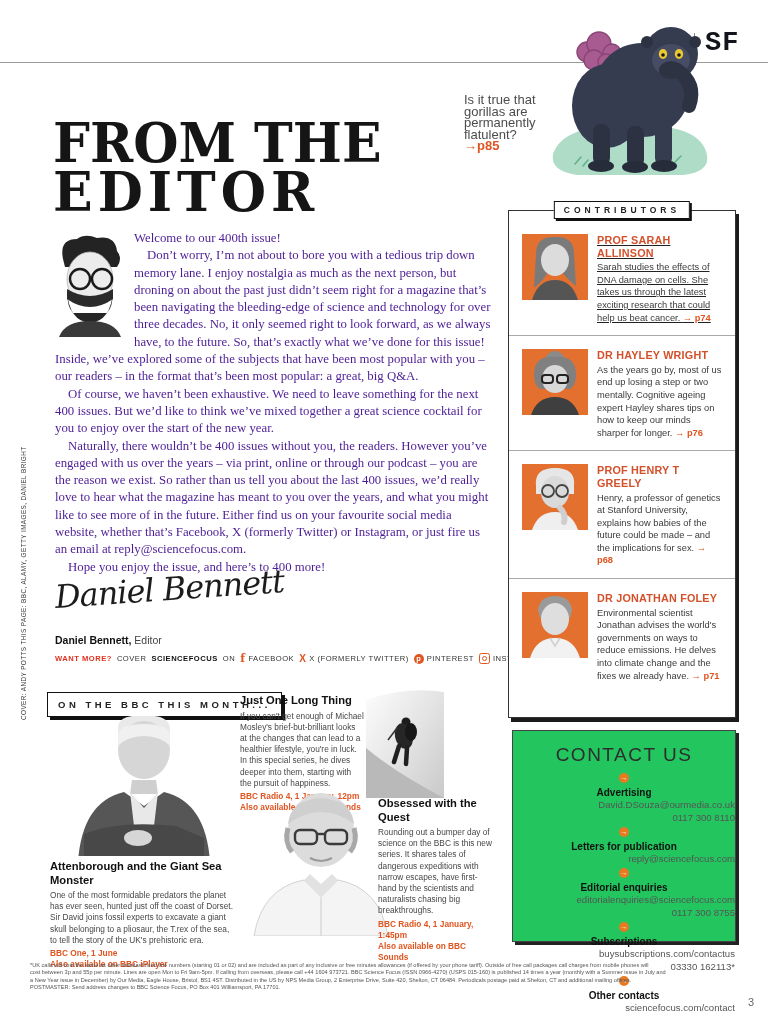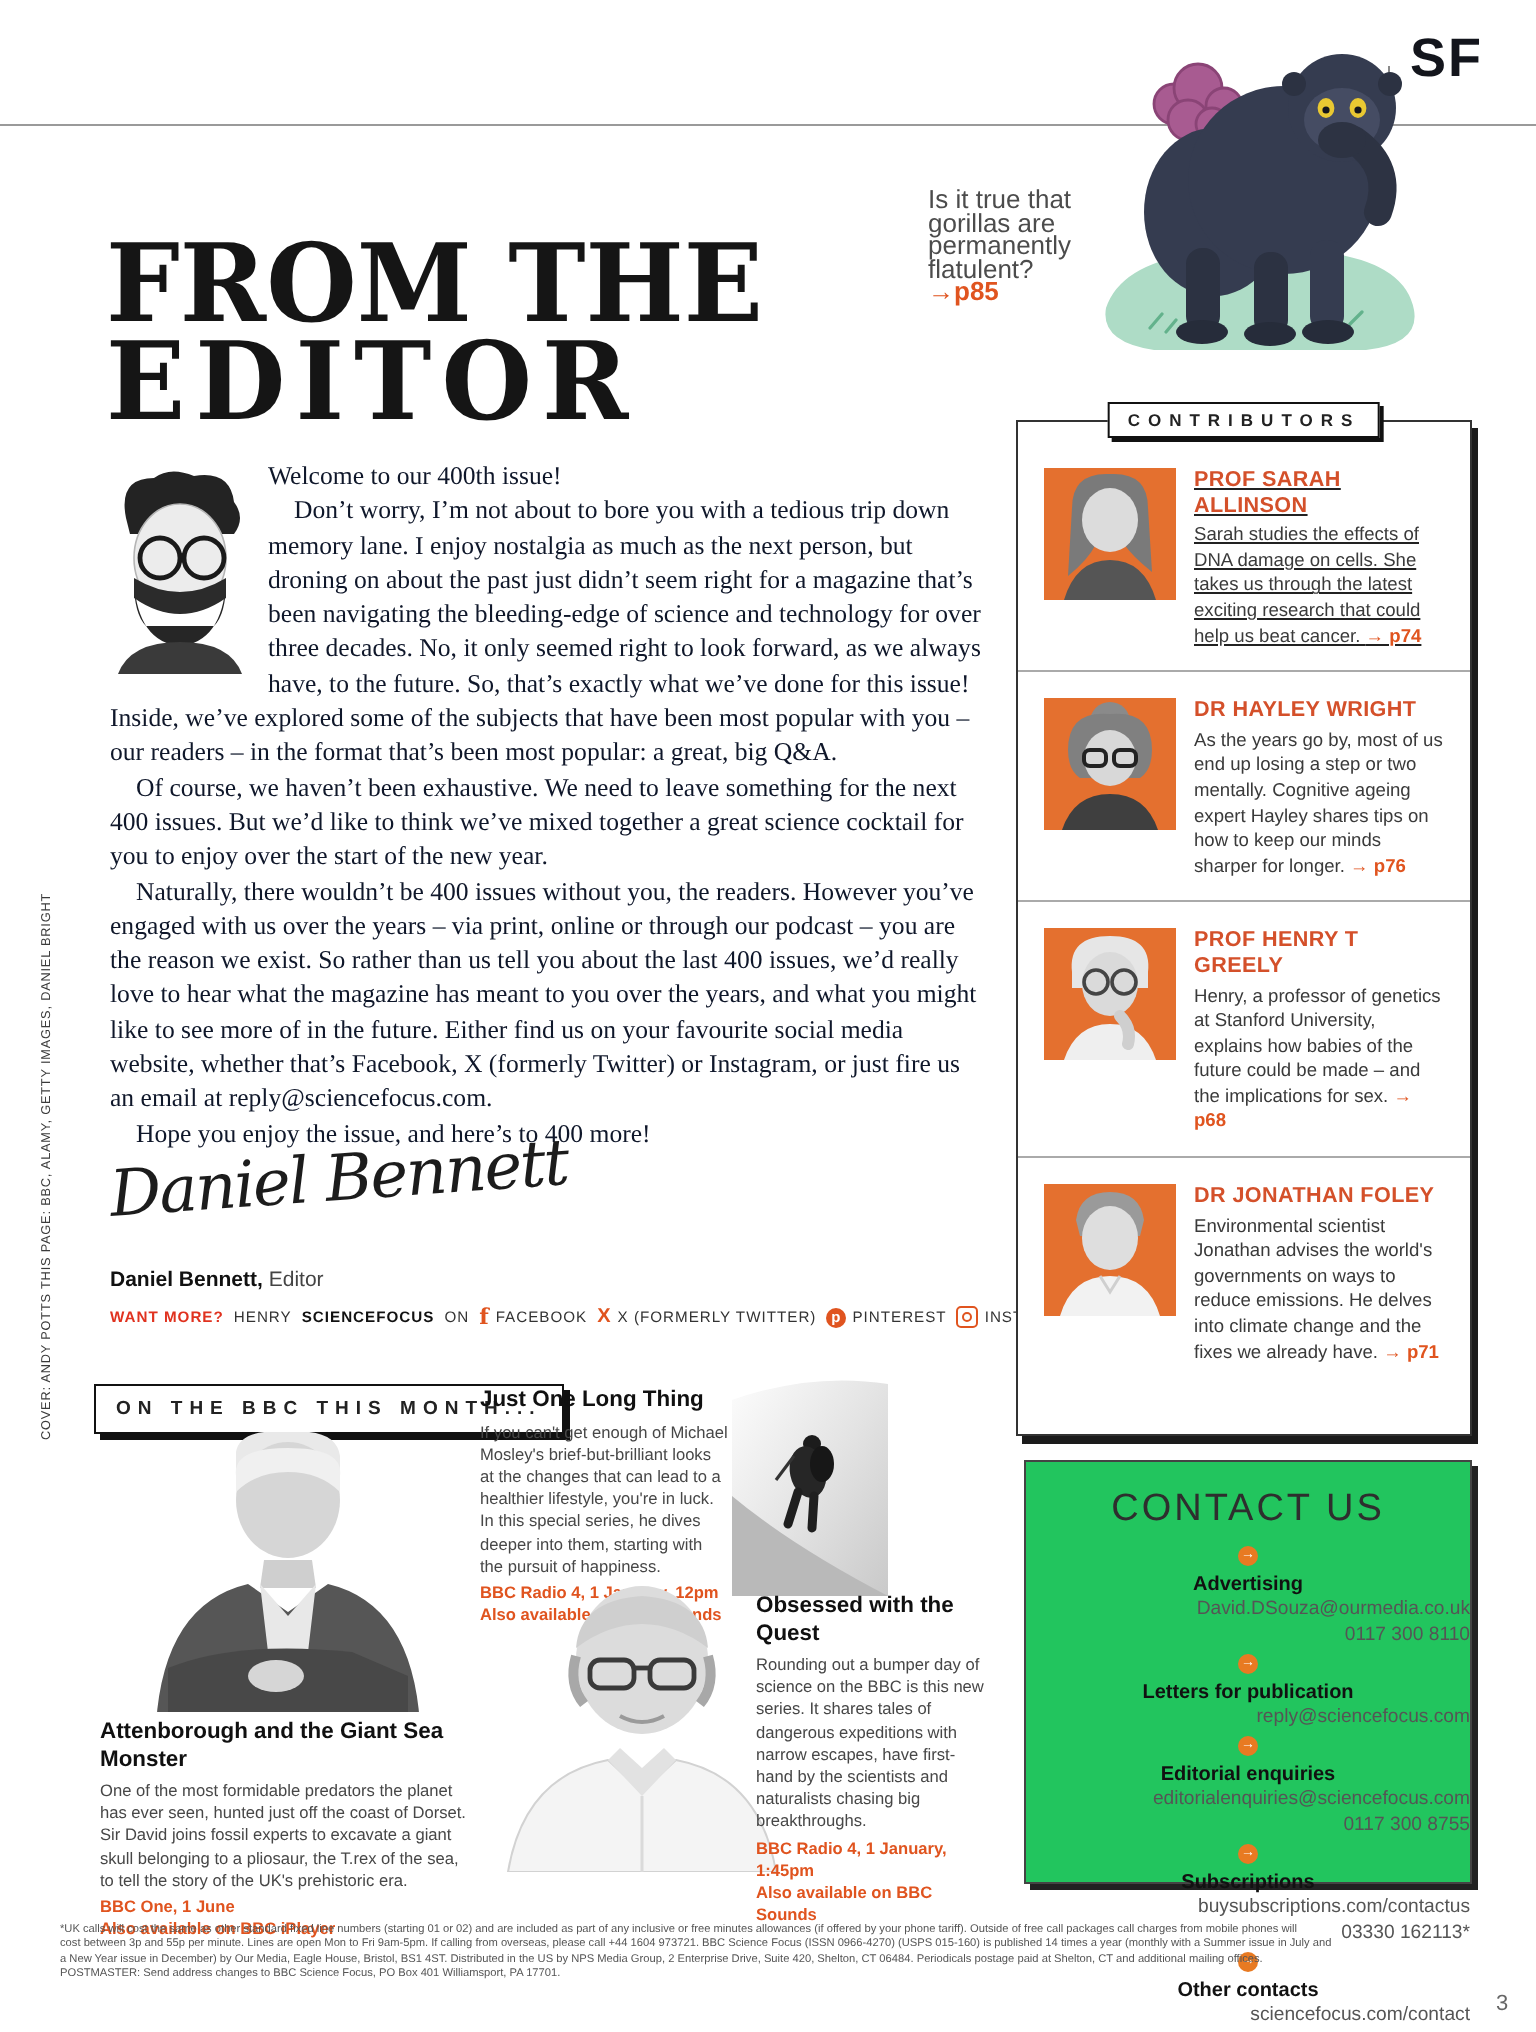--- a/index.html
+++ b/index.html
@@ -3,35 +3,35 @@
 <meta charset="utf-8">
 <style>
   html,body{margin:0;padding:0;background:#ffffff;}
   #page{position:relative;width:768px;height:1016px;background:#fff;overflow:hidden;
         font-family:"Liberation Sans",sans-serif;color:#222;}
   .abs{position:absolute;}
 
   
   .top-rule{left:0;top:62px;width:768px;height:1px;background:#9a9a9a;}
   .sf-vline{left:694px;top:33px;width:1px;height:27px;background:#8a8a8a;}
-  .sf-logo{left:705px;top:14px;font-family:Liberation Sans, sans-serif;font-weight:bold;
+  .sf-logo{left:705px;top:28px;font-family:Liberation Mono, monospace;font-weight:bold;
            font-size:27px;letter-spacing:1px;color:#13151c;}
 
   
   .teaser{left:464px;top:94px;width:76px;font-size:13px;line-height:11.5px;color:#4c4c4c;}
   .teaser .ref{color:#e0541f;font-weight:bold;}
 
   
   .headline{left:53px;top:118px;font-family:"DejaVu Serif",serif;font-weight:bold;
             color:#151515;font-size:52px;line-height:47px;letter-spacing:0px;transform:scaleY(1.04);transform-origin:top left;}
   .headline .l2{letter-spacing:5px;}
 
   
   .letter{left:55px;top:230px;width:437px;font-family:"Liberation Serif",serif;
-          font-size:12.8px;line-height:17.3px;color:#0f172a;}
+          font-size:12.8px;line-height:17.3px;color:#4c1d95;}
   .portrait{float:left;width:70px;height:104px;margin:3px 9px 4px 0;}
   .para.indent{text-indent:13px;}
 
   
   .signature{left:55px;top:578px;font-family:"DejaVu Serif",serif;font-style:italic;
              font-size:32px;color:#1c1c1c;transform:rotate(-4deg);transform-origin:left center;letter-spacing:-1px;}
   .byline{left:55px;top:634px;font-size:10.5px;color:#444;}
   .byline b{color:#111;}
 
   
@@ -161,21 +161,21 @@
     <div class="para indent">Hope you enjoy the issue, and here’s to 400 more!</div>
   </div>
 
   <div class="abs signature">Daniel Bennett</div>
   <div class="abs byline">
     <b>Daniel Bennett,</b><span> Editor</span>
   </div>
 
   <div class="abs social">
     <span class="lead">WANT MORE?</span>
-    <span>HENRY</span>
+    <span>COVER</span>
     <b>SCIENCEFOCUS</b>
     <span>ON</span>
     <span class="soc-item">
       <span class="fb-icon">f</span>
       <span>FACEBOOK</span>
     </span>
     <span class="soc-item">
       <span class="x-icon">X</span>
       <span>X (FORMERLY TWITTER)</span>
     </span>

